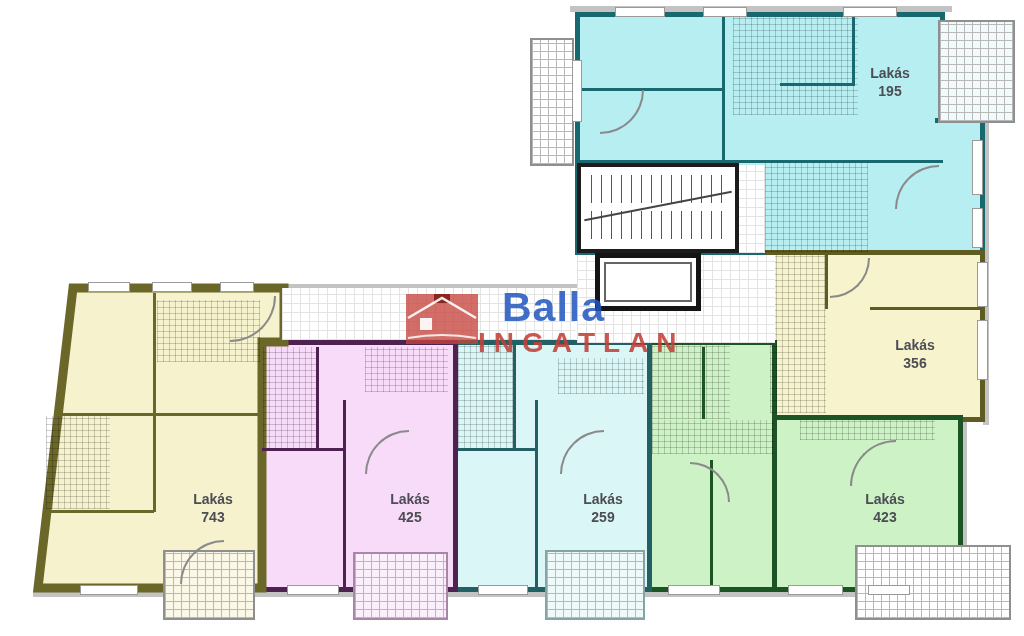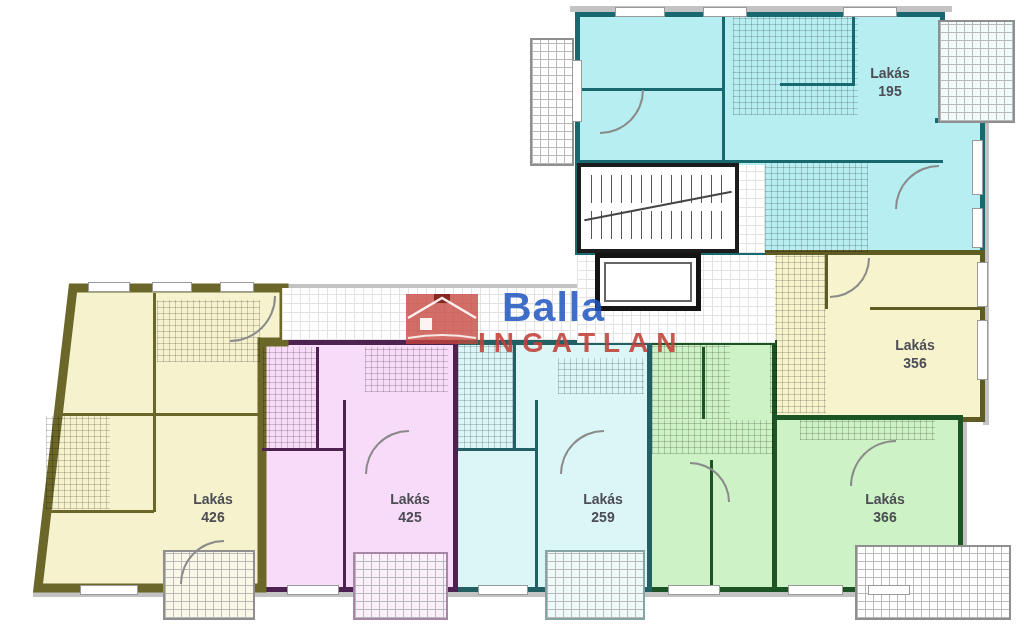--- a/index.html
+++ b/index.html
@@ -143,33 +143,33 @@
   <div class="apt-label" style="left:845px;top:64px;">
     <div>Lakás</div>
     <div>195</div>
   </div>
   <div class="apt-label" style="left:870px;top:336px;">
     <div>Lakás</div>
     <div>356</div>
   </div>
   <div class="apt-label" style="left:840px;top:490px;">
     <div>Lakás</div>
-    <div>366</div>
+    <div>423</div>
   </div>
   <div class="apt-label" style="left:558px;top:490px;">
     <div>Lakás</div>
     <div>259</div>
   </div>
   <div class="apt-label" style="left:365px;top:490px;">
     <div>Lakás</div>
     <div>425</div>
   </div>
   <div class="apt-label" style="left:168px;top:490px;">
     <div>Lakás</div>
-    <div>426</div>
+    <div>743</div>
   </div>
 
   <div id="logo">
     <svg style="position:absolute;left:0;top:2px;" width="72" height="50" viewBox="0 0 72 50">
       <rect x="0" y="0" width="72" height="50" opacity="0.78" fill="#c5453c"></rect>
       <rect x="28" y="0" width="16" height="9" fill="#7d201a" opacity="0.9"></rect>
       <polyline points="2,24 36,4 70,24" fill="none" stroke="#ffffff" stroke-width="2.5" opacity="0.9"></polyline>
       <rect x="14" y="24" width="12" height="12" fill="#ffffff" opacity="0.92"></rect>
       <path d="M2,44 Q36,38 70,44" fill="none" stroke="#ffffff" stroke-width="2" opacity="0.85"></path>
     </svg>

